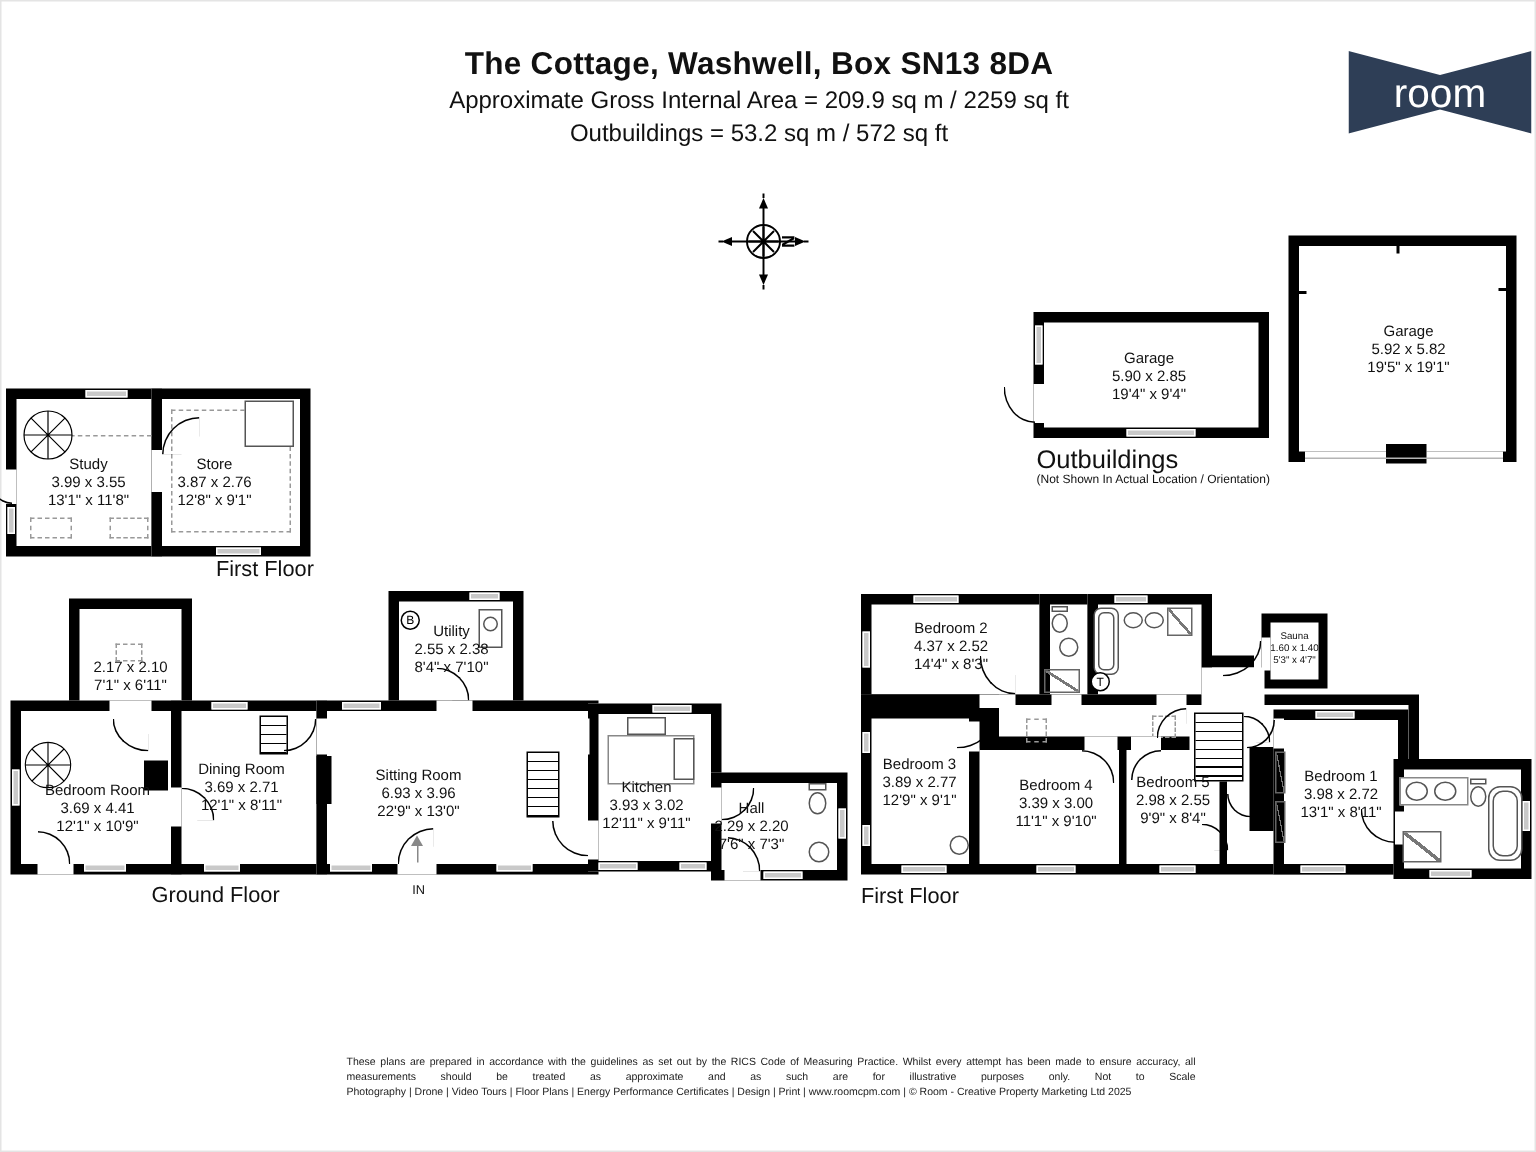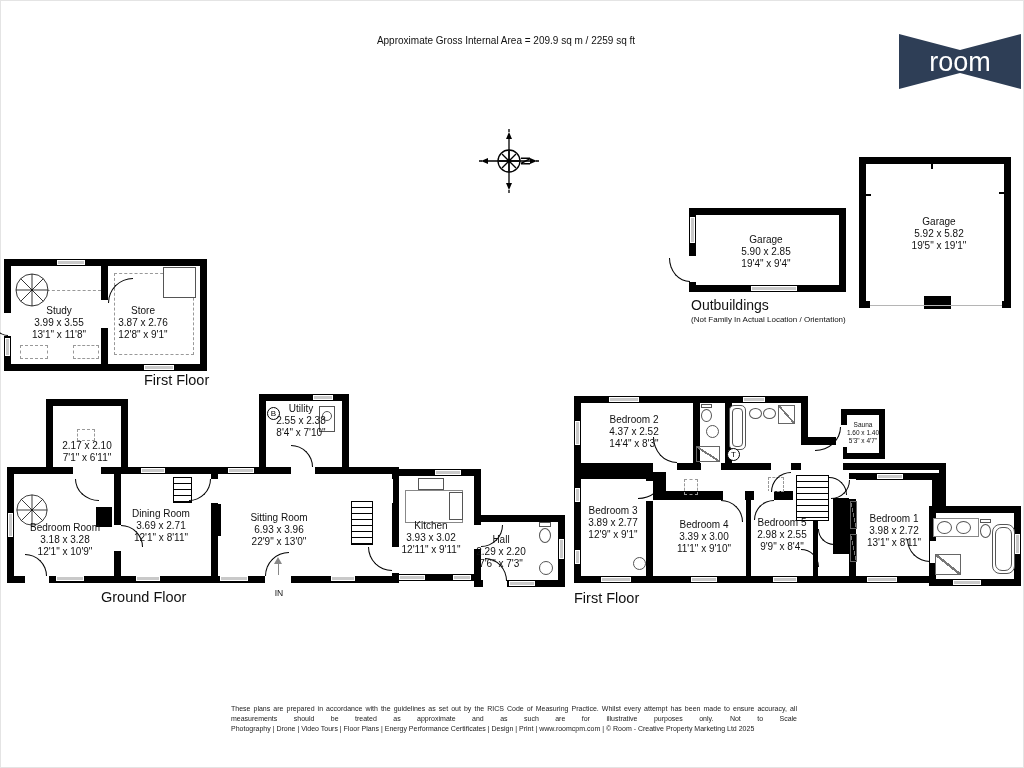--- a/index.html
+++ b/index.html
@@ -3,21 +3,21 @@
 <meta charset="utf-8">
 <style>
   * { margin:0; padding:0; box-sizing:border-box; }
   html,body { width:1024px; height:768px; }
   body { font-family:"Liberation Sans",sans-serif; background:#fff; position:relative; overflow:hidden; }
   #canvas { position:absolute; inset:0; width:1024px; height:768px; border:1px solid #e4e4e4; background:#fff; }
 
   
   .hdr { position:absolute; left:155px; top:30px; width:700px; text-align:center; color:#111; z-index:6; }
   .hdr h1 { font-size:21px; font-weight:bold; letter-spacing:.2px; }
-  .hdr .sub { font-size:10px; margin-top:4px; }
+  .hdr .sub { font-size:16px; margin-top:4px; }
 
   
   .r   { position:absolute; background:#fff; border:7px solid #000; }
   .r6  { position:absolute; background:#fff; border:6px solid #000; }
   .wall{ position:absolute; background:#000; z-index:2; }
   .gap { position:absolute; background:#fff; z-index:3; }
   .win { position:absolute; background:#c9c9c9; border:1px solid #fff; z-index:3; }
   .qc  { position:absolute; border:0 solid #000; z-index:4; background:transparent; }
   .qc.tl{ border-top-width:1.5px; border-left-width:1.5px;  border-top-left-radius:100%; }
   .qc.tr{ border-top-width:1.5px; border-right-width:1.5px; border-top-right-radius:100%; }
@@ -47,21 +47,23 @@
   .arrow-stem { position:absolute; width:1px; height:11px; background:#888; z-index:4; }
   .arrow-head { position:absolute; width:0; height:0; border-left:4px solid transparent;
                 border-right:4px solid transparent; border-bottom:7px solid #888; z-index:4; }
 </style>
 </head>
 <body>
 
 <div id="canvas">
 
   <div class="hdr">
+    <h1>The Cottage, Washwell, Box SN13 8DA</h1>
     <div class="sub">Approximate Gross Internal Area = 209.9 sq m / 2259 sq ft</div>
+    <div class="sub">Outbuildings = 53.2 sq m / 572 sq ft</div>
   </div>
 
   <svg style="position:absolute;left:898px;top:29px;z-index:6" width="122" height="63" viewBox="0 0 122 63">
     <polygon points="0,4 61,20 122,4 122,59 61,43 0,59" fill="#2e3e56"></polygon>
     <text x="61" y="41" text-anchor="middle" font-size="27" fill="#ffffff" font-family="Liberation Sans, sans-serif">room</text>
   </svg>
 
   <svg style="position:absolute;left:477px;top:127px;z-index:6" width="64" height="66" viewBox="0 0 64 66">
     <g stroke="#000" stroke-width="1.3" fill="none">
       <circle cx="31" cy="33" r="11"></circle>
@@ -96,22 +98,22 @@
   <div style="position:absolute;left:869px;top:304px;width:132px;height:1px;background:#b5b5b5;z-index:4"></div>
   <div class="wall" style="left:930px;top:163px;width:2px;height:5px"></div>
   <div class="wall" style="left:865px;top:193px;width:5px;height:2px"></div>
   <div class="wall" style="left:998px;top:191px;width:5px;height:2px"></div>
   <div class="rl" style="left:938px;top:233px">
     <div>Garage</div>
     <div>5.92 x 5.82</div>
     <div>19'5" x 19'1"</div>
   </div>
 
-  <div class="note" style="left:690px;top:296px;font-size:14px">Outbuildings</div>
-  <div class="note" style="left:690px;top:314px;font-size:8px">(Not Family In Actual Location / Orientation)</div>
+  <div class="note" style="left:690px;top:296px;font-size:17px">Outbuildings</div>
+  <div class="note" style="left:690px;top:314px;font-size:8px">(Not Shown In Actual Location / Orientation)</div>
 
   <div class="r" style="left:3px;top:258px;width:104px;height:112px"></div>
   <div class="r" style="left:100px;top:258px;width:106px;height:112px"></div>
   <svg class="spiral" style="position:absolute;left:13px;top:271px;z-index:3" width="36" height="36" viewBox="0 0 36 36">
     <g stroke="#000" stroke-width="0.8" fill="#fff">
       <circle cx="18" cy="18" r="16"></circle>
       <path d="M18 2 L18 34 M2 18 L34 18 M6.7 6.7 L29.3 29.3 M6.7 29.3 L29.3 6.7" fill="none"></path>
     </g>
   </svg>
   <div class="dashline" style="left:15px;top:289px;width:85px"></div>
@@ -206,34 +208,34 @@
   <div class="fx rnd" style="left:538px;top:527px;width:12px;height:15px"></div>
   <div class="fx rnd" style="left:538px;top:560px;width:14px;height:14px"></div>
   <div class="dash" style="left:76px;top:428px;width:18px;height:12px"></div>
 
   <div class="rl" style="left:86px;top:451px">
     <div>2.17 x 2.10</div>
     <div>7'1" x 6'11"</div>
   </div>
   <div class="rl" style="left:64px;top:539px">
     <div>Bedroom Room</div>
-    <div>3.18 x 3.28</div>
+    <div>3.69 x 4.41</div>
     <div>12'1" x 10'9"</div>
   </div>
   <div class="rl" style="left:160px;top:525px">
     <div>Dining Room</div>
     <div>3.69 x 2.71</div>
     <div>12'1" x 8'11"</div>
   </div>
   <div class="rl" style="left:278px;top:529px">
     <div>Sitting Room</div>
     <div>6.93 x 3.96</div>
     <div>22'9" x 13'0"</div>
   </div>
-  <div class="rl" style="left:300px;top:420px">
+  <div class="rl" style="left:300px;top:433px">
     <div>Utility</div>
     <div>2.55 x 2.38</div>
     <div>8'4" x 7'10"</div>
   </div>
   <div class="rl" style="left:430px;top:537px">
     <div>Kitchen</div>
     <div>3.93 x 3.02</div>
     <div>12'11" x 9'11"</div>
   </div>
   <div class="rl" style="left:500px;top:551px">

